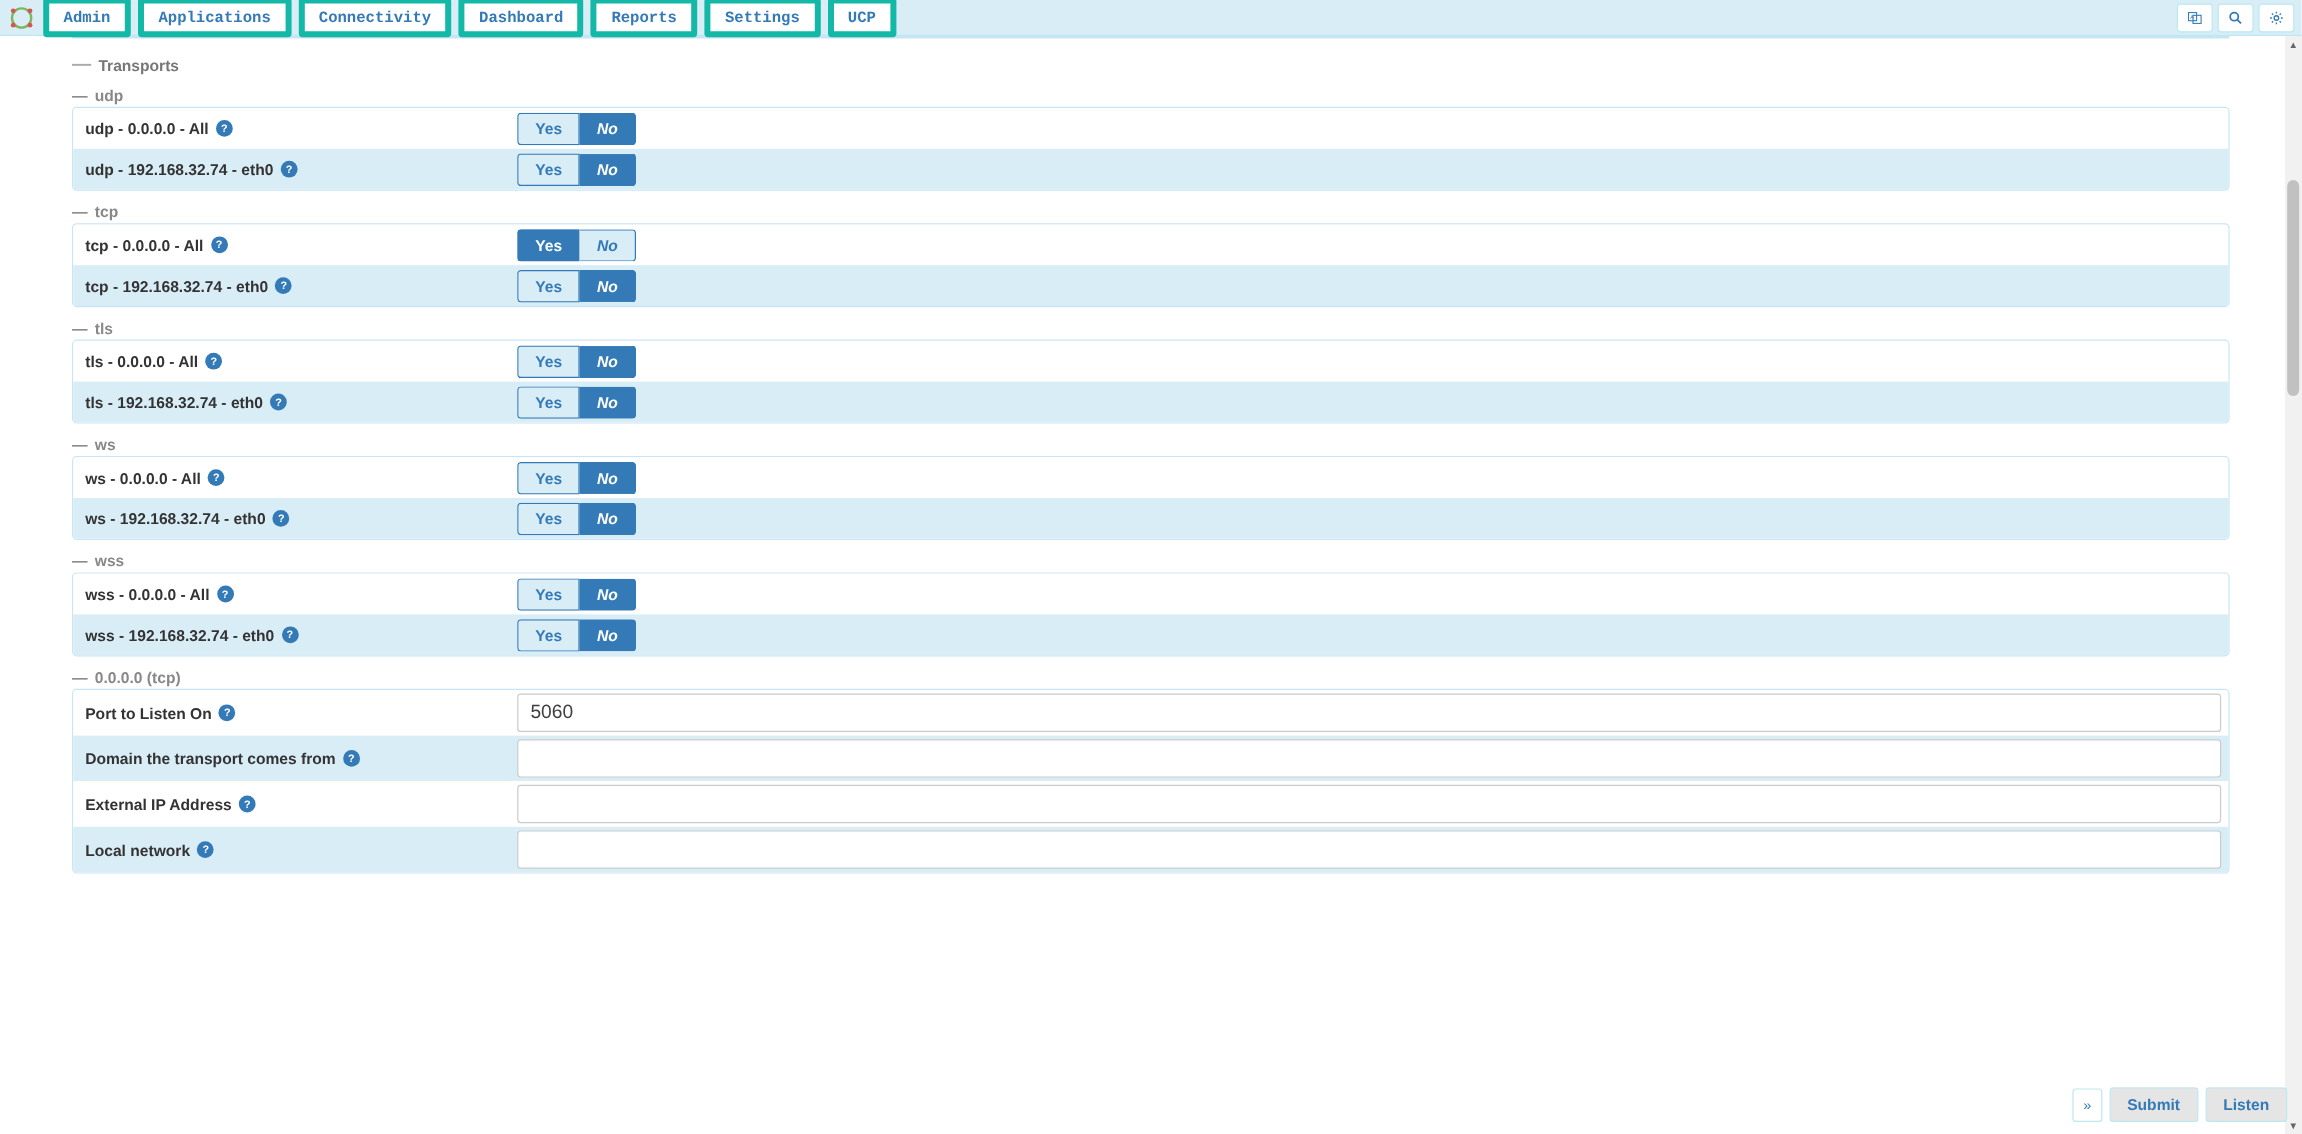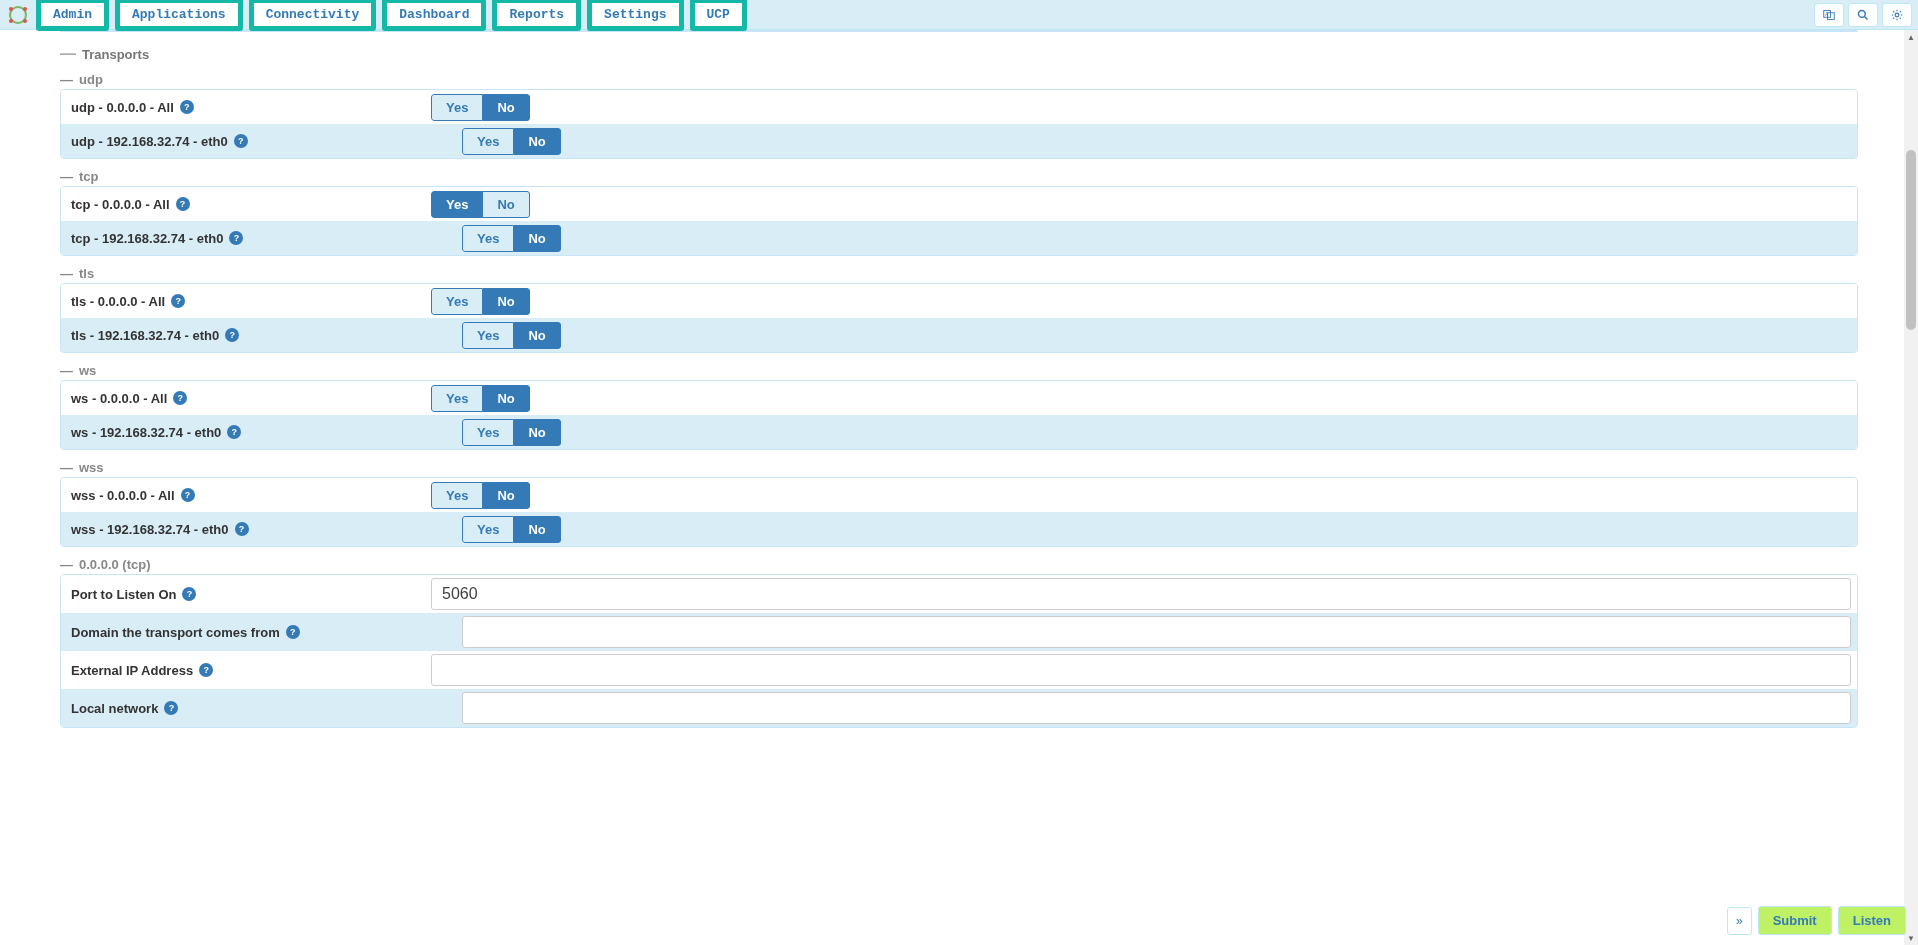--- a/index.html
+++ b/index.html
@@ -11,35 +11,35 @@
 .topbar-right { display: flex; align-items: center; gap: 4px; }
 .icon-btn { background: #fff; border: 1px solid #bce8f1; color: #337ab7; padding: 4px 8px; border-radius: 3px; cursor: pointer; width: 30px; height: 24px; display: flex; align-items: center; justify-content: center; }
 .content { margin-top: 30px; padding: 0 60px 70px 60px; }
 .panel-heading { color: #777; font-weight: bold; padding: 6px 0; display: flex; align-items: center; gap: 6px; }
 .panel-heading .collapse-icon { color: #aaa; font-weight: bold; font-size: 16px; line-height: 1; }
 .subsection { color: #888; font-weight: bold; padding: 4px 0 2px 0; display: flex; align-items: center; gap: 6px; font-size: 13px; }
 .info-box { background: #f9f9f9; border: 1px solid #e3e3e3; border-radius: 4px; padding: 14px 16px; margin: 6px 0 10px 0; color: #555; }
 .form-table { width: 100%; border: 1px solid #c7e5f6; border-radius: 4px; overflow: hidden; margin-bottom: 6px; }
 .form-row { display: flex; align-items: center; min-height: 34px; }
 .form-row.odd { background: #fff; }
-.form-row.even { background: #d9edf7; gap: 31px; }
+.form-row.even { background: #d9edf7; }
 .form-label { width: 370px; padding: 8px 10px; font-weight: bold; color: #333; display: flex; align-items: flex-start; gap: 6px; font-size: 13px; }
 .form-control-cell { flex: 1; padding: 3px 6px 3px 0; }
 .help-icon { color: #337ab7; display: inline-flex; align-items: center; justify-content: center; width: 14px; height: 14px; border-radius: 50%; background: #337ab7; color: #fff; font-size: 9px; font-weight: bold; cursor: pointer; }
 .toggle-group { display: inline-flex; border-radius: 3px; overflow: hidden; }
 .toggle-btn { padding: 5px 14px; font-size: 13px; font-weight: bold; border: 1px solid #337ab7; cursor: pointer; }
 .toggle-btn.yes { border-radius: 3px 0 0 3px; }
-.toggle-btn.no { border-radius: 0 3px 3px 0; border-left: none; }
+.toggle-btn.no { border-radius: 0 3px 3px 0; border-left: none; font-style: italic; }
 .toggle-btn.active-yes { background: #337ab7; color: #fff; }
 .toggle-btn.inactive-yes { background: #d9edf7; color: #337ab7; }
 .toggle-btn.active-no { background: #337ab7; color: #fff; }
 .toggle-btn.inactive-no { background: #d9edf7; color: #337ab7; }
 .text-input { width: 100%; padding: 6px 10px; border: 1px solid #ccc; border-radius: 3px; font-size: 16px; color: #404040; }
 .footer-actions { position: fixed; bottom: 10px; right: 12px; display: flex; gap: 6px; align-items: center; z-index: 100; }
-.foot-btn { background: #bef264; border: 1px solid #bce8f1; color: #337ab7; padding: 6px 14px; border-radius: 3px; cursor: pointer; font-size: 13px; font-weight: bold; }
+.foot-btn { background: #e5e5e5; border: 1px solid #bce8f1; color: #337ab7; padding: 6px 14px; border-radius: 3px; cursor: pointer; font-size: 13px; font-weight: bold; }
 .chevron-btn { background: #fff; border: 1px solid #bce8f1; color: #337ab7; padding: 6px 8px; border-radius: 3px; cursor: pointer; font-size: 12px; }
 .scrollbar-track { position: fixed; right: 0; top: 30px; bottom: 0; width: 14px; background: #f1f1f1; }
 .scroll-thumb { position: absolute; left: 2px; width: 10px; background: #c1c1c1; border-radius: 5px; top: 120px; height: 180px; }
 .scroll-arrow-up { position: absolute; top: 0; width: 14px; height: 14px; display:flex; align-items:center; justify-content:center; color:#666; font-size:8px;}
 .scroll-arrow-down { position: absolute; bottom: 0; width: 14px; height: 14px; display:flex; align-items:center; justify-content:center; color:#666; font-size:8px;}
 .top-panel-border { border: 1px solid #c7e5f6; border-radius: 4px; margin-bottom: 8px; height: 2px; }
 </style>
 </head>
 <body>
 

